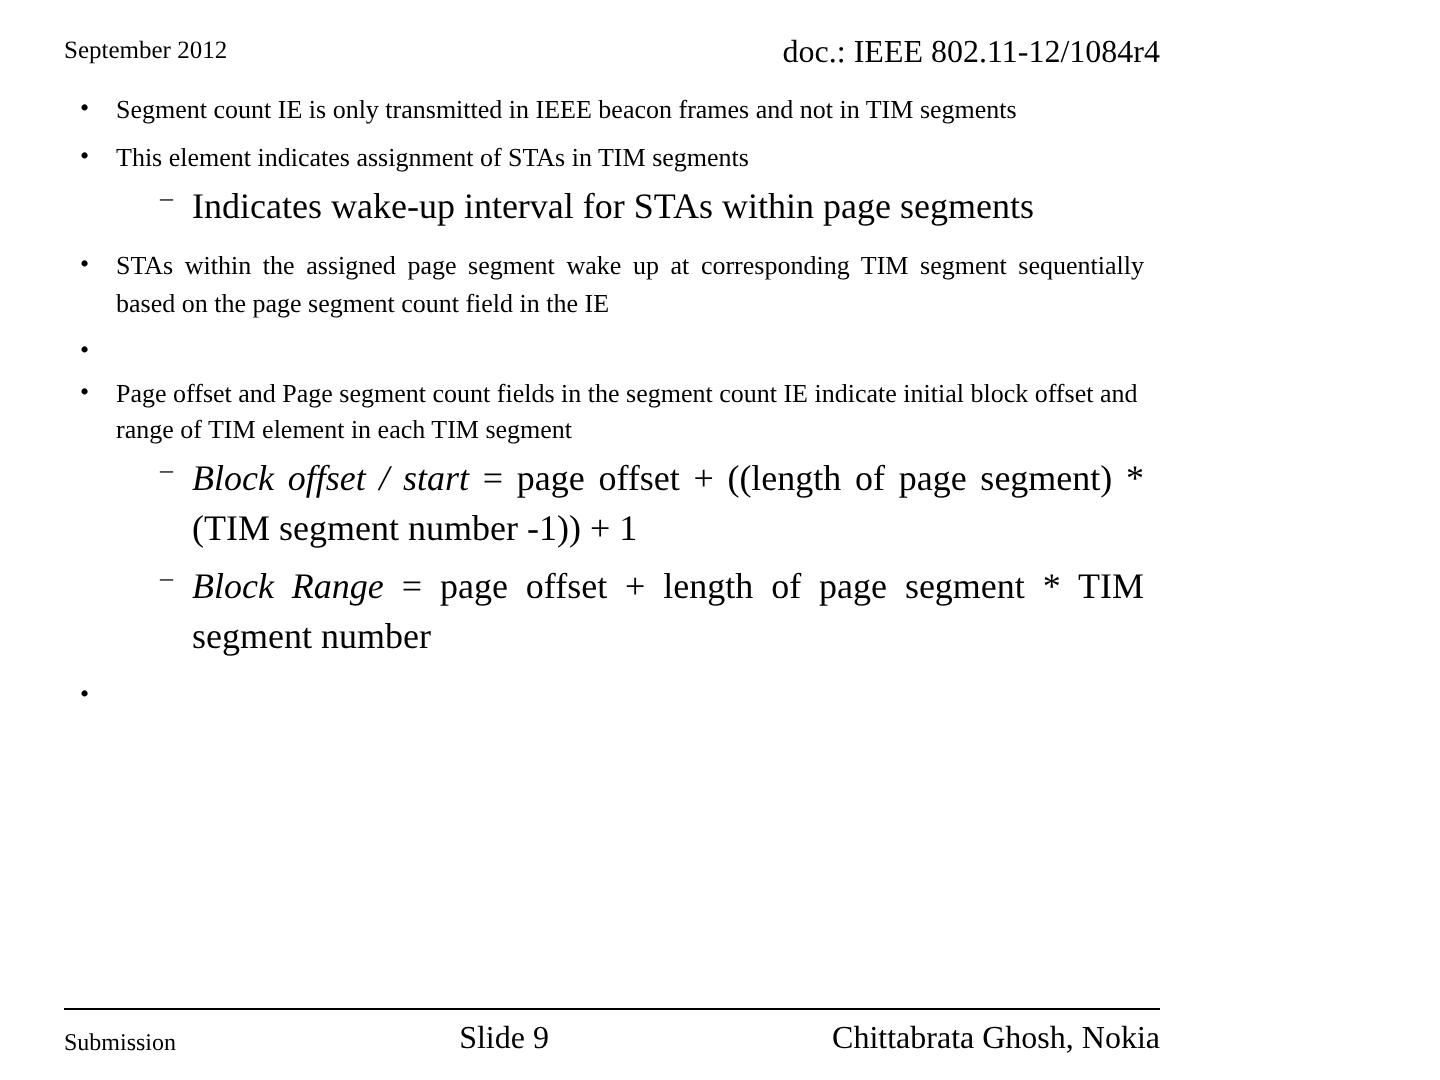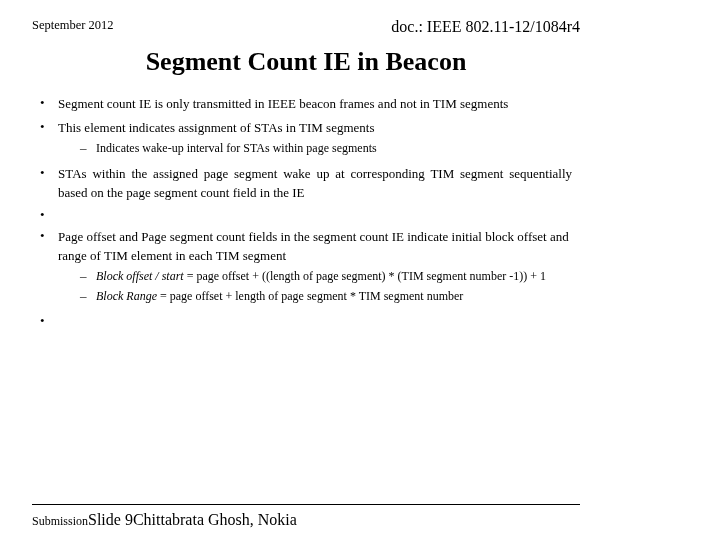--- a/index.html
+++ b/index.html
@@ -67,48 +67,48 @@
       align-items: flex-start;
       margin-left: 22px;
       margin-bottom: 3px;
       margin-top: 2px;
     }
     .sub-bullet-dash {
       min-width: 16px;
       font-size: 13px;
     }
     .sub-bullet-text {
-      font-size: 12px;
+      font-size: 18px;
       line-height: 1.4;
       text-align: justify;
     }
     .sub-bullet-text i {
       font-style: italic;
     }
     .footer {
       display: flex;
+      justify-content: space-between;
       align-items: flex-end;
       border-top: 1px solid #000;
       padding-top: 6px;
       margin-top: 8px;
     }
     .footer-left { font-size: 12px; }
     .footer-center { font-size: 16px; text-align: center; }
     .footer-right { font-size: 16px; }
   </style>
 </head>
 <body>
 
 <div class="page">
   <div class="header">
     <span class="header-left">September 2012</span>
     <span class="header-right">doc.: IEEE 802.11-12/1084r4</span>
   </div>
 
-  <div class="title">Segment Count IE in Beacon</div>
 
   <div class="content">
 
     <div class="bullet-item">
       <span class="bullet-dot">•</span>
       <span class="bullet-text">Segment count IE is only transmitted in IEEE beacon frames and not in TIM segments</span>
     </div>
 
     <div class="bullet-item">
       <span class="bullet-dot">•</span>

